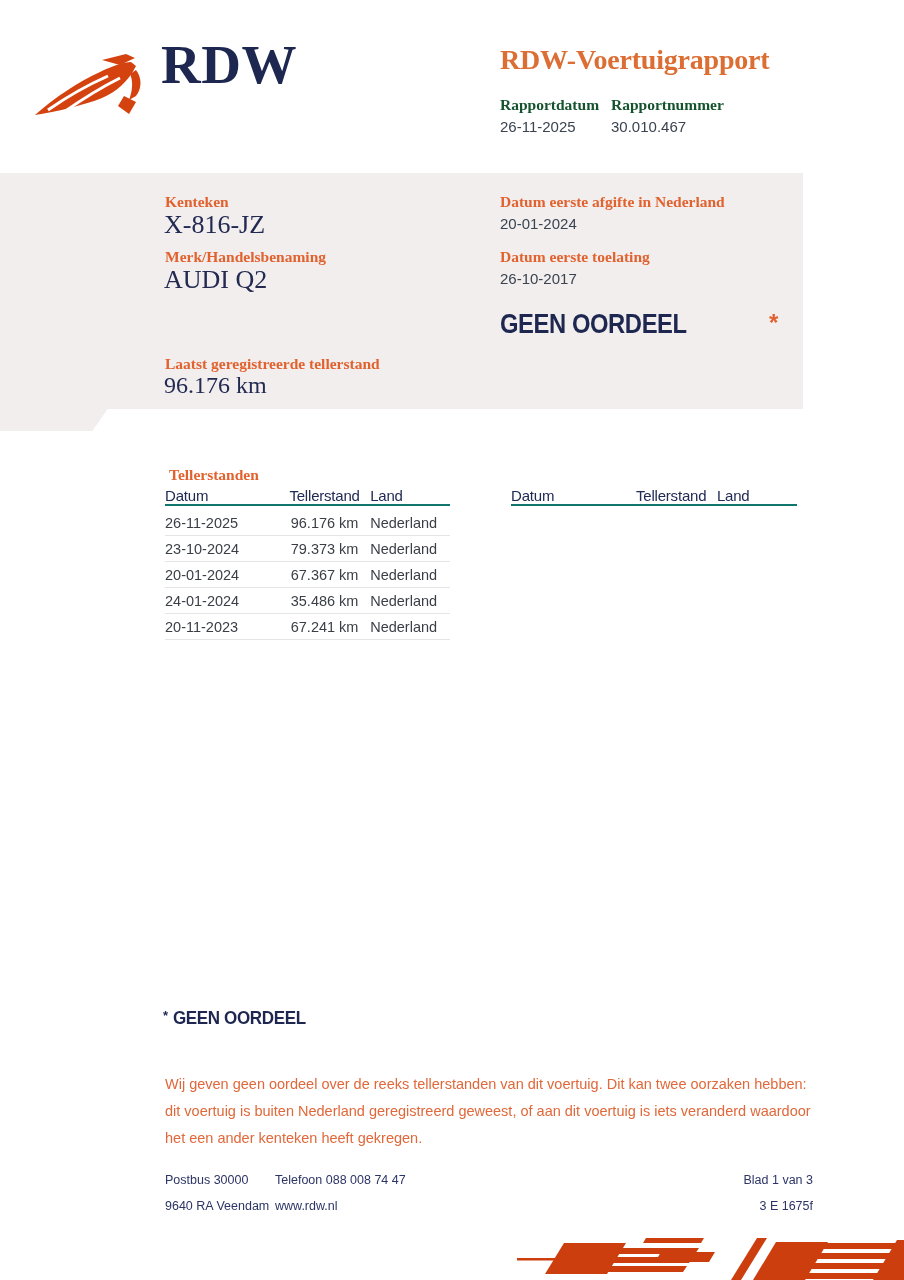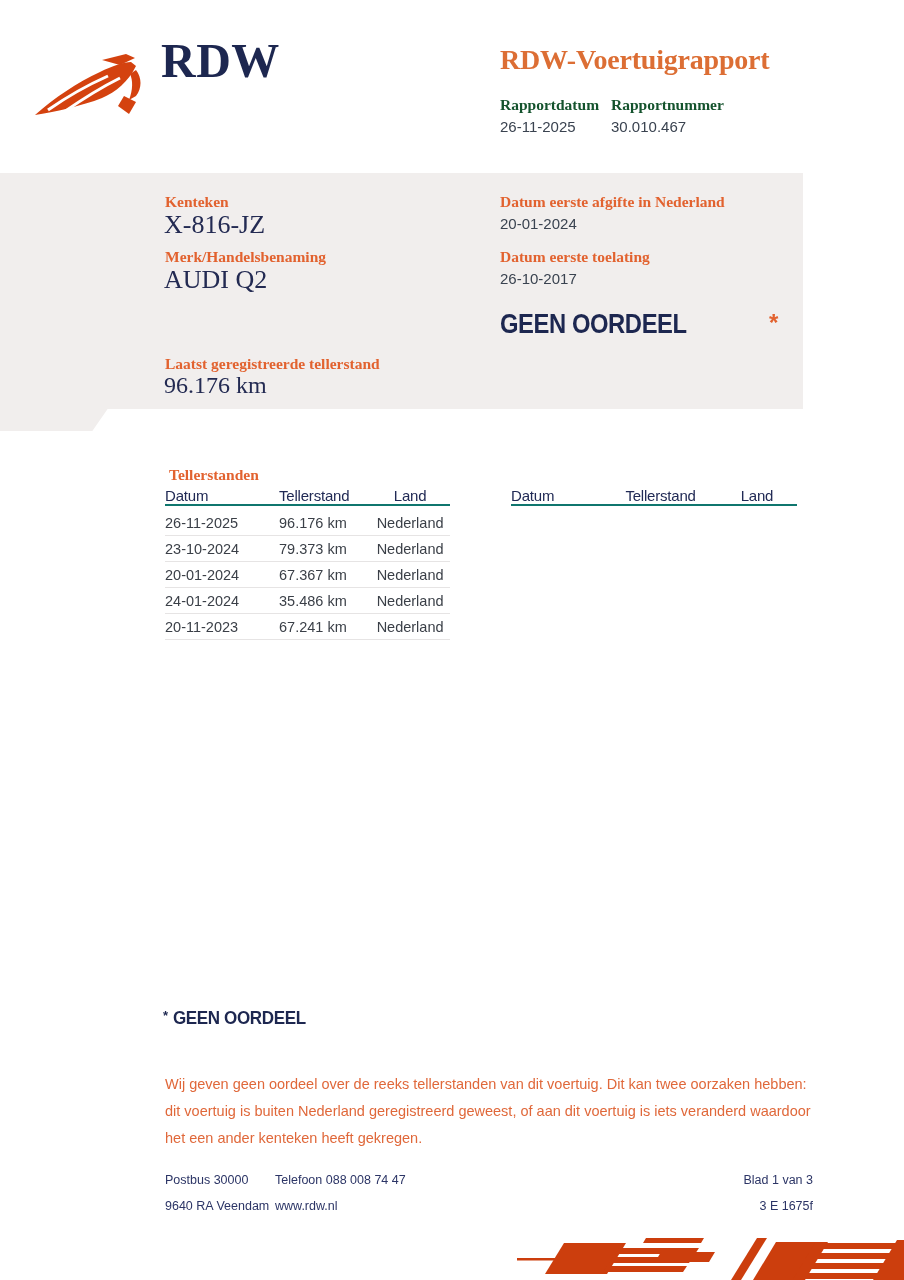--- a/index.html
+++ b/index.html
@@ -8,21 +8,21 @@
     position:relative; width:904px; height:1280px;
     background:#ffffff; overflow:hidden;
     font-family:"Liberation Sans", sans-serif;
   }
   .abs { position:absolute; }
 
   
   .logo-text {
     left:161px; top:33px;
     font-family:"Liberation Serif", serif; font-weight:bold;
-    font-size:48px; color:#1d2750; letter-spacing:0.5px;
+    font-size:55px; color:#1d2750; letter-spacing:0.5px;
   }
   .report-title {
     left:500px; top:44px;
     font-family:"Liberation Serif", serif; font-weight:bold;
     font-size:28px; color:#dc6e34; letter-spacing:-0.2px;
   }
   .meta-label {
     font-family:"Liberation Serif", serif; font-weight:bold;
     font-size:15.5px; color:#14532d;
   }
@@ -60,22 +60,22 @@
     display:flex; 
     border-bottom:2px solid #0f766e;
     font-weight:normal; font-size:15px; color:#212a55; letter-spacing:-0.2px;
   }
   .trow {
     display:flex; padding:5px 0 4px;
     border-bottom:1px solid #e6e4e4;
     font-size:14.5px; color:#3a3f47;
   }
   .c-datum { width:40%; text-align:left; }
-  .c-tell  { width:32%; text-align:left; }
-  .c-land  { width:28%; text-align:center; }
+  .c-tell  { width:32%; text-align:center; }
+  .c-land  { width:28%; text-align:left; }
   .tbody { margin-top:4px; }
 
   
   .footnote-head { display:flex; align-items:flex-start; }
   .footnote-star { font-size:13px; font-weight:bold; color:#1d2750; margin:1px 5px 0 0; }
   .footnote-title {
     font-weight:bold; font-size:18.5px; color:#1d2750; letter-spacing:-0.4px;
     transform:scaleX(0.92); transform-origin:left center; white-space:nowrap;
   }
   .footnote-text {

